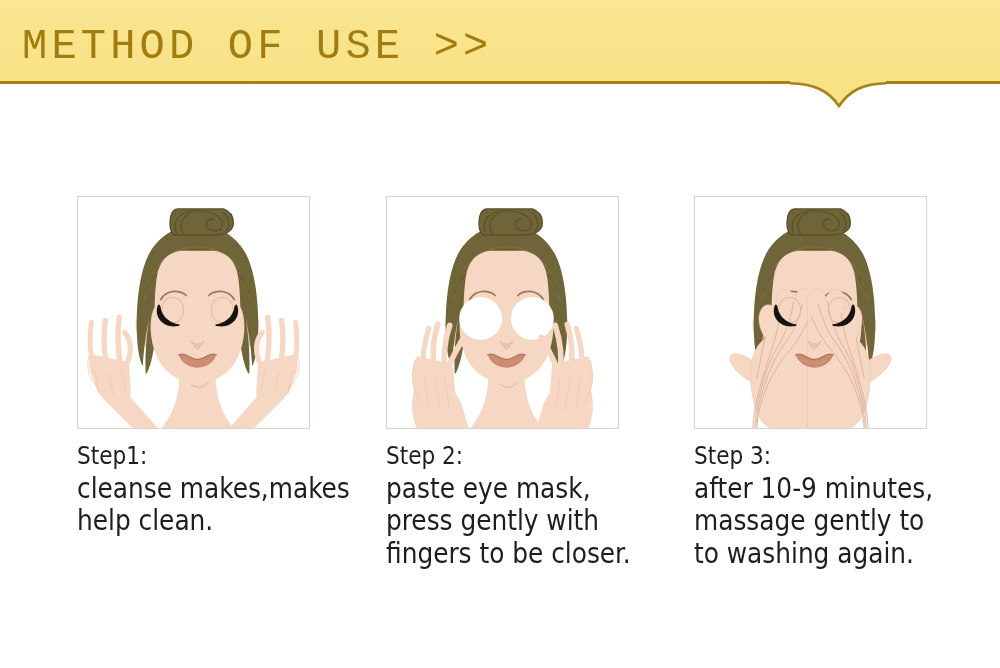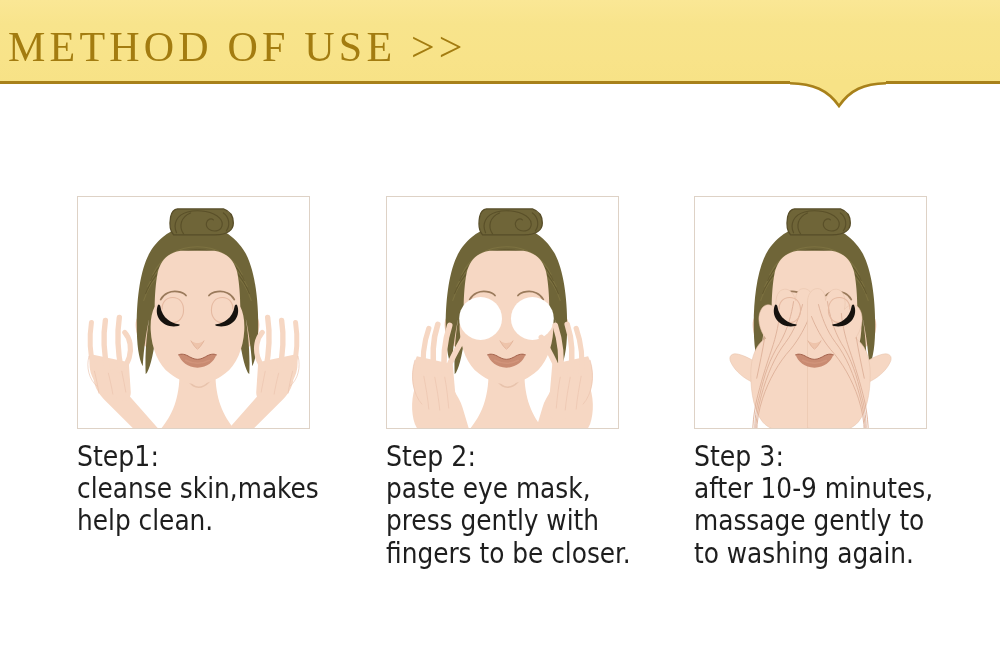--- a/index.html
+++ b/index.html
@@ -1,30 +1,30 @@
 <!DOCTYPE html>
 <html><head>
 <meta charset="utf-8">
 <style>
   html,body{margin:0;padding:0;}
   body{width:1000px;height:668px;background:#fff;font-family:"DejaVu Sans",sans-serif;overflow:hidden;}
   .page{position:relative;width:1000px;height:668px;background:#fff;}
   .banner{position:absolute;left:0;top:0;width:1000px;height:84px;
     background:linear-gradient(180deg,#FAE795 0%,#F8E48C 28%,#F8E389 70%,#F7E286 100%);}
   .banner-rule{position:absolute;left:0;top:81px;width:1000px;height:3px;background:#A8811A;}
-  .banner-title{position:absolute;left:8px;top:23px;font-family:Liberation Serif, serif;
+  .banner-title{position:absolute;left:22px;top:23px;font-family:Liberation Mono, monospace;
     font-size:42px;letter-spacing:4.2px;color:#A37C10;white-space:nowrap;}
   .drip{position:absolute;left:790px;top:80px;}
   .card{position:absolute;top:196px;width:233px;height:233px;border:1px solid #DED2C6;
         box-sizing:border-box;overflow:hidden;background:#fff;}
   .card svg{display:block;width:231px;height:231px;}
   .c1{left:77px} .c2{left:386px} .c3{left:694px}
   .txt{position:absolute;color:#1E1E1E;}
   .t1{left:77px;top:441px} .t2{left:386px;top:441px} .t3{left:694px;top:441px}
-  .step-head{font-size:28px;font-stretch:condensed;line-height:31.5px;white-space:nowrap;}
+  .step-head{font-size:24px;font-stretch:condensed;line-height:31.5px;white-space:nowrap;}
   .step-body{font-size:27.6px;font-stretch:condensed;line-height:32.6px;white-space:nowrap;}
 </style>
 </head>
 <body>
 
 <div class="page">
   <div class="banner">
     <div class="banner-title">METHOD OF USE &gt;&gt;</div>
   </div>
   <div class="banner-rule"></div>
@@ -249,21 +249,21 @@
   <path d="M84.5 113 C84 106 88.5 101 95 101 C102 101 106 106 106 113.5 C106 121 101.5 126 95 126 C91 126 88 124.5 86 122" fill="none" stroke="#E5B9A1" stroke-width="1.1"></path>
   <path d="M155.5 113 C156 106 151.5 101 145 101 C138 101 134 106 134 113.5 C134 121 138.5 126 145 126 C149 126 152 124.5 154 122" fill="none" stroke="#E5B9A1" stroke-width="1.1"></path>
   <path d="M80.2 108.8 C78.4 113.4 78.8 119 82 123.4 C86 128.8 93.4 131.2 100.6 129.6 C102.6 129.2 102.8 128 101 127.8 C97.4 127.4 93.6 126 90.4 123.4 C86.2 120 83.6 115.4 82.8 110.2 C82.5 108 80.9 107 80.2 108.8 Z" fill="#16120E"></path>
   <path d="M159.8 108.8 C161.6 113.4 161.2 119 158 123.4 C154 128.8 146.6 131.2 139.4 129.6 C137.4 129.2 137.2 128 139 127.8 C142.6 127.4 146.4 126 149.6 123.4 C153.8 120 156.4 115.4 157.2 110.2 C157.5 108 159.1 107 159.8 108.8 Z" fill="#16120E"></path>
  </g>
 </svg>
   </div>
 
   <div class="txt t1">
     <div class="step-head">Step1:</div>
-    <div class="step-body">cleanse skin,makes</div>
+    <div class="step-body">cleanse makes,makes</div>
     <div class="step-body">help clean.</div>
   </div>
   <div class="txt t2">
     <div class="step-head">Step 2:</div>
     <div class="step-body">paste eye mask,</div>
     <div class="step-body">press gently with</div>
     <div class="step-body">fingers to be closer.</div>
   </div>
   <div class="txt t3">
     <div class="step-head">Step 3:</div>

